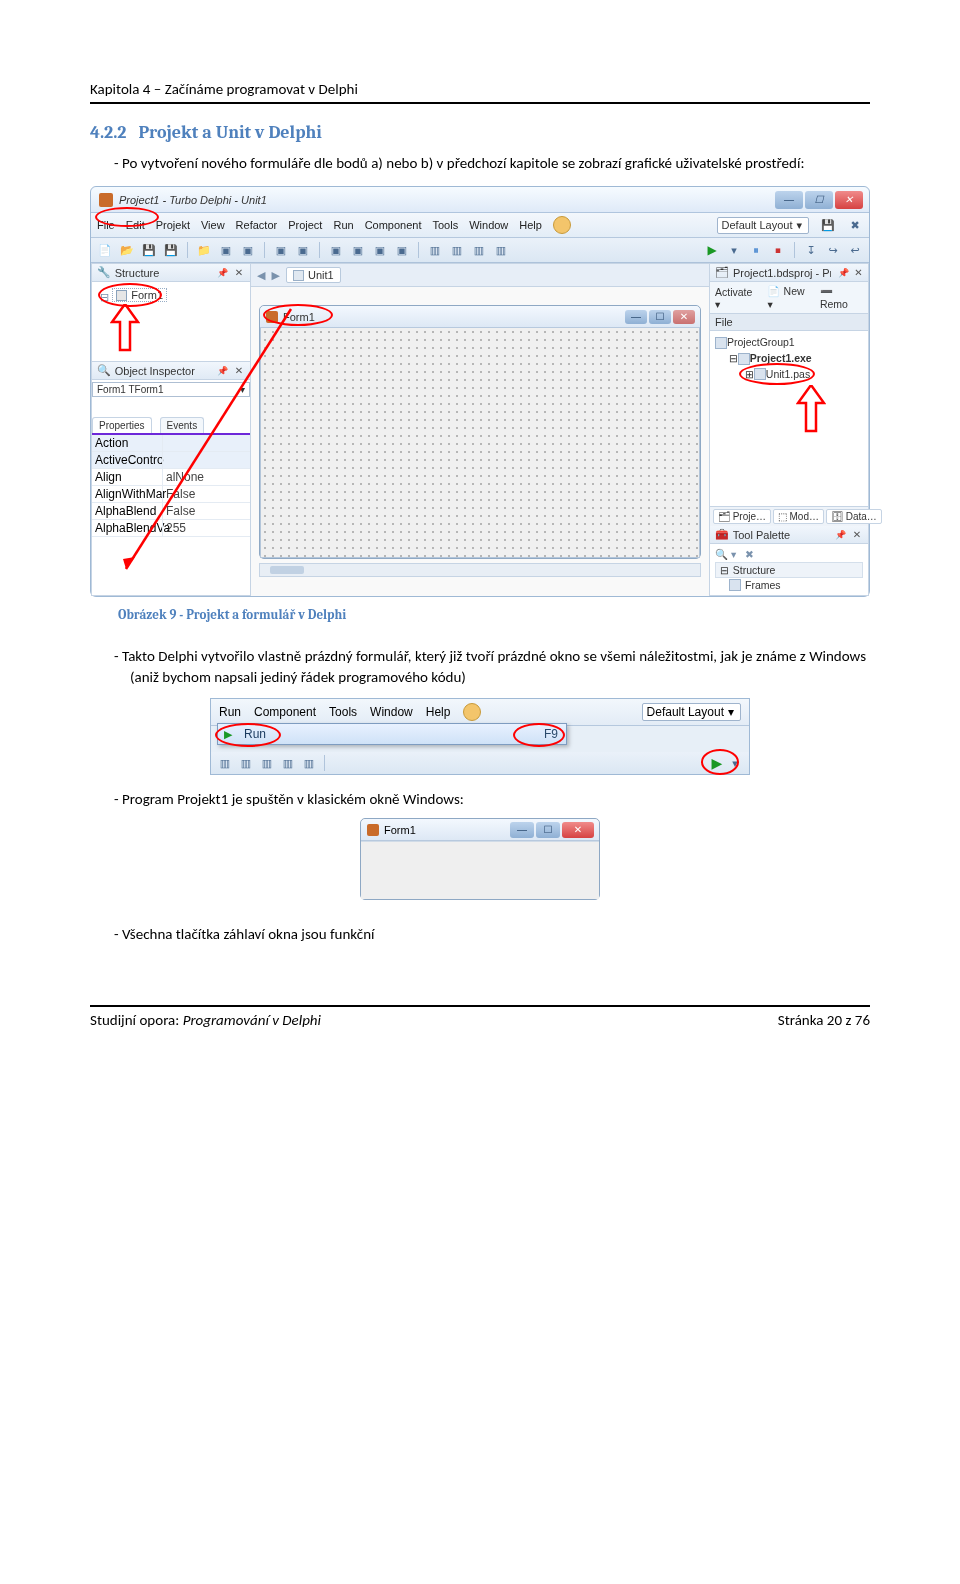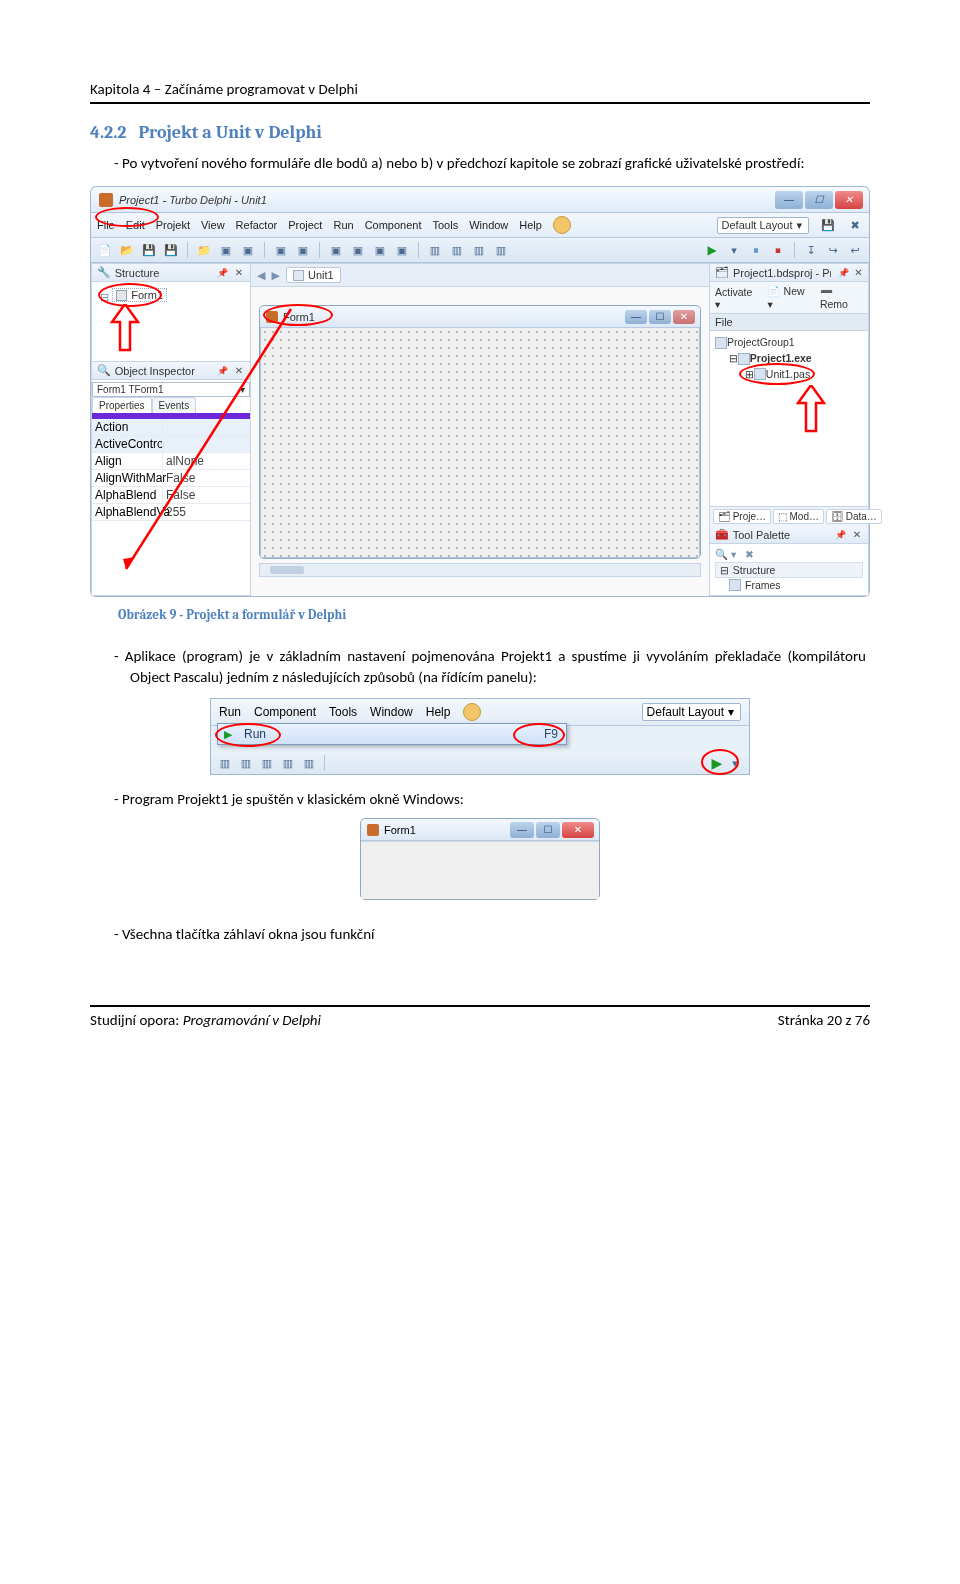--- a/index.html
+++ b/index.html
@@ -104,21 +104,21 @@
     padding:2px 5px; display:flex; align-items:center; gap:4px;
     font-size:11px; color:#333;
   }
   .panel-title .spacer { flex:1; }
   .panel-close { width:12px; height:12px; display:flex; align-items:center; justify-content:center; font-size:10px; color:#555; }
   .pin { font-size:9px; color:#777; }
 
   .structure-body { height:80px; border-bottom:1px solid #c6d4e4; position:relative; padding:6px 8px; background:#fff; }
   .form-node { display:inline-flex; align-items:center; gap:4px; border:1px dotted #98adc5; padding:0 3px; font-size:11px; }
   .oi-combo { background:#fff; border:1px solid #aebfd3; padding:1px 4px; margin-top:2px; font-size:10px; color:#333; display:flex; justify-content:space-between; }
-  .oi-tabs { display:flex; gap:0; border-bottom:6px solid #6d28d9; font-size:10px; }
+  .oi-tabs { display:flex; gap:8px; border-bottom:2px solid #6d28d9; font-size:10px;margin-top:20px; }
   .oi-tab { padding:2px 6px; border:1px solid #c6d4e4; border-bottom:none; background:#f3f7fb; border-radius:3px 3px 0 0; }
   .oi-tab.active { background:#fff; }
   .oi-grid { font-size:12px; }
   .oi-row { display:flex; border-bottom:1px solid #e4ebf3; }
   .oi-k { width:70px; padding:1px 3px; color:#000; }
   .oi-v { flex:1; padding:1px 3px; border-left:1px solid #e4ebf3; color:#444; }
   .highlight { background:#e8f0fa; color:#843c0c; }
 
   .center-tabs { display:flex; align-items:center; gap:6px; background:#e7eef7; border-bottom:1px solid #c6d4e4; padding:3px 6px; }
   .tab-chip { display:inline-flex; align-items:center; gap:4px; background:#fff; border:1px solid #b9cadd; border-radius:2px; padding:1px 6px; font-size:11px; }
@@ -459,21 +459,21 @@
             <span>Frames</span>
           </div>
       </div>
     </div>
   </div>
 </div>
 
 <div class="caption">Obrázek 9 - Projekt a formulář v Delphi</div>
 
 <ul class="dash body-text" style="margin-top:24px">
-  <li>Aplikace (program) je v základním nastavení pojmenována Projekt1 a spustíme ji vyvoláním překladače (kompilátoru Object Pascalu) jedním z následujících způsobů (na řídícím panelu):</li>
+  <li>Takto Delphi vytvořilo vlastně prázdný formulář, který již tvoří prázdné okno se všemi náležitostmi, jak je známe z Windows (aniž bychom napsali jediný řádek programového kódu)</li>
 </ul>
 
 <div class="strip">
   <div class="strip-menubar">
     <span>Run</span>
     <span>Component</span>
     <span>Tools</span>
     <span>Window</span>
     <span>Help</span>
     <span class="face-icon"></span>

